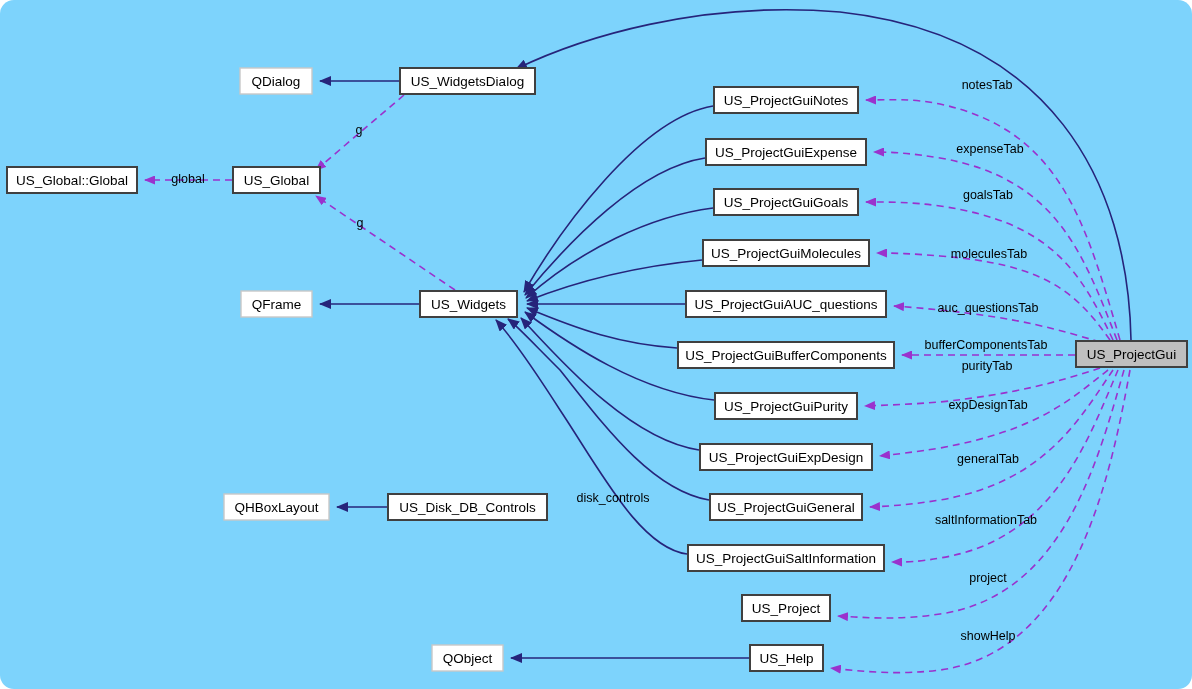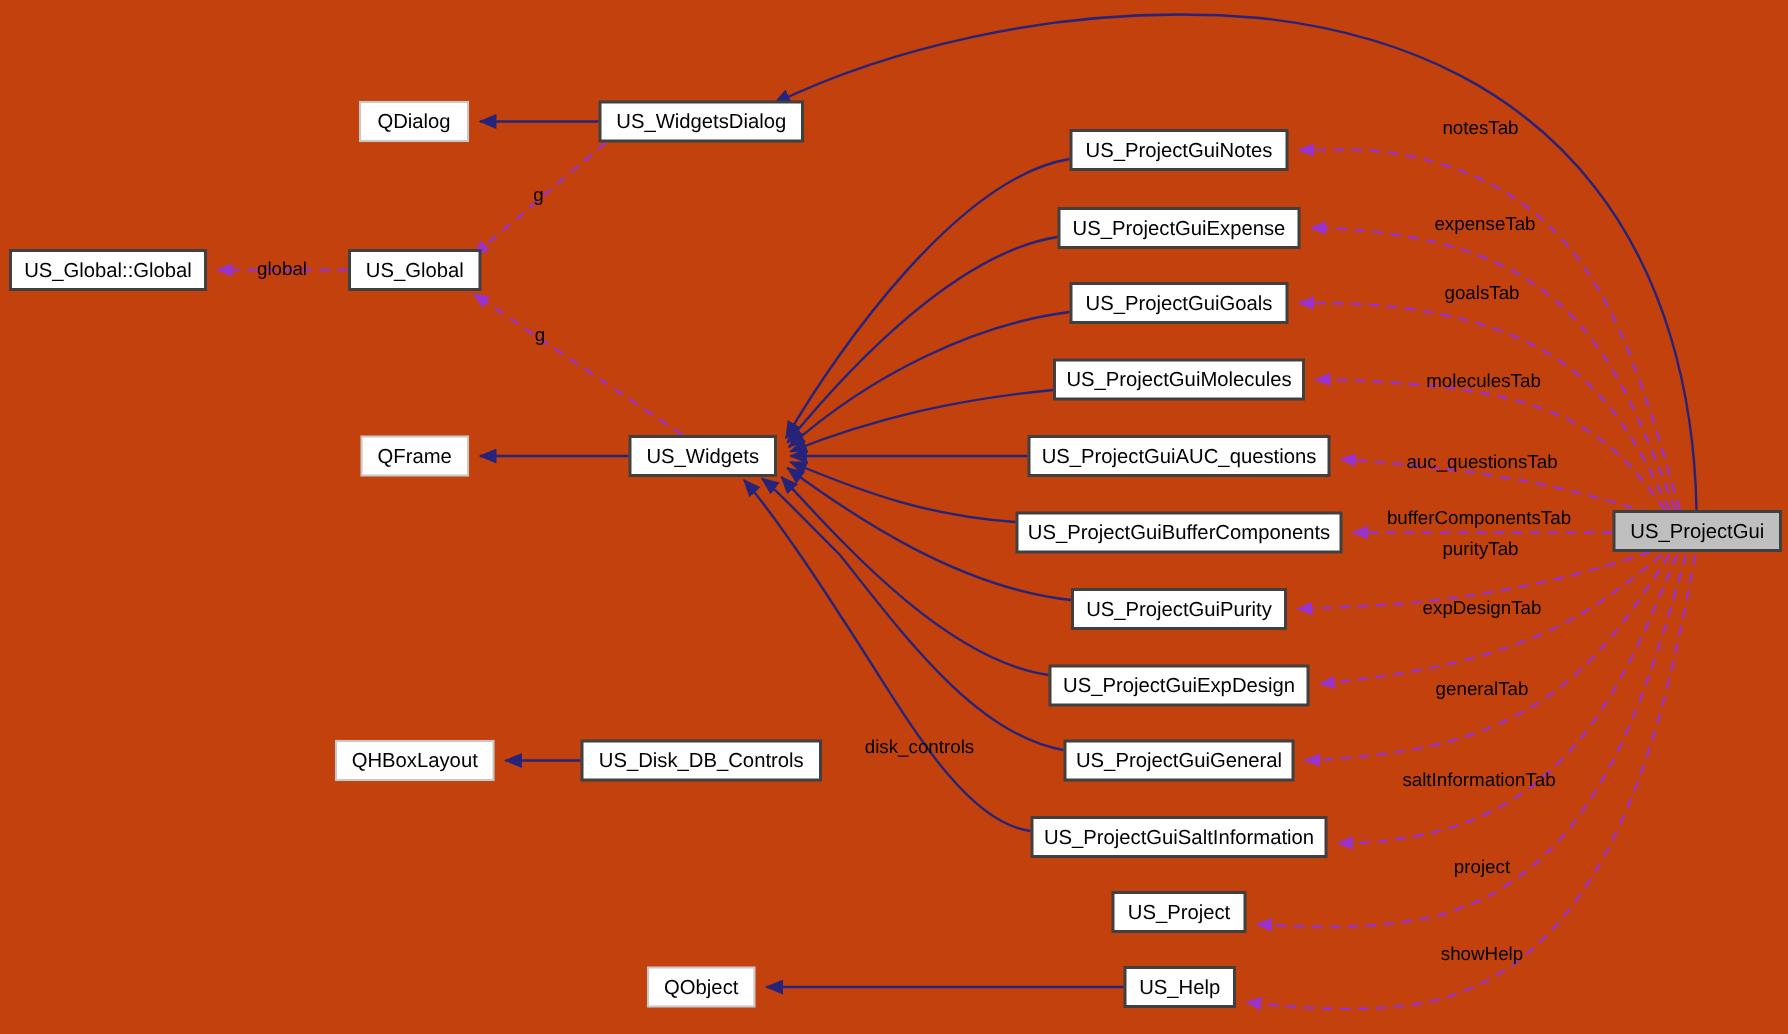--- a/index.html
+++ b/index.html
@@ -4,23 +4,24 @@
 <style>
   html, body {
     margin: 0;
     padding: 0;
     background: #ffffff;
   }
   #diagram-root {
     position: relative;
     width: 1192px;
     height: 689px;
-    background: #c2410c;
+    background: #7dd3fc;
     font-family: "Liberation Sans", sans-serif;
     overflow: hidden;
+    border-radius: 14px;
   }
   svg#graph {
     position: absolute;
     top: 0; left: 0;
     width: 1192px;
     height: 689px;
     display: block;
   }
   .node-rect {
     stroke-width: 1.6;

